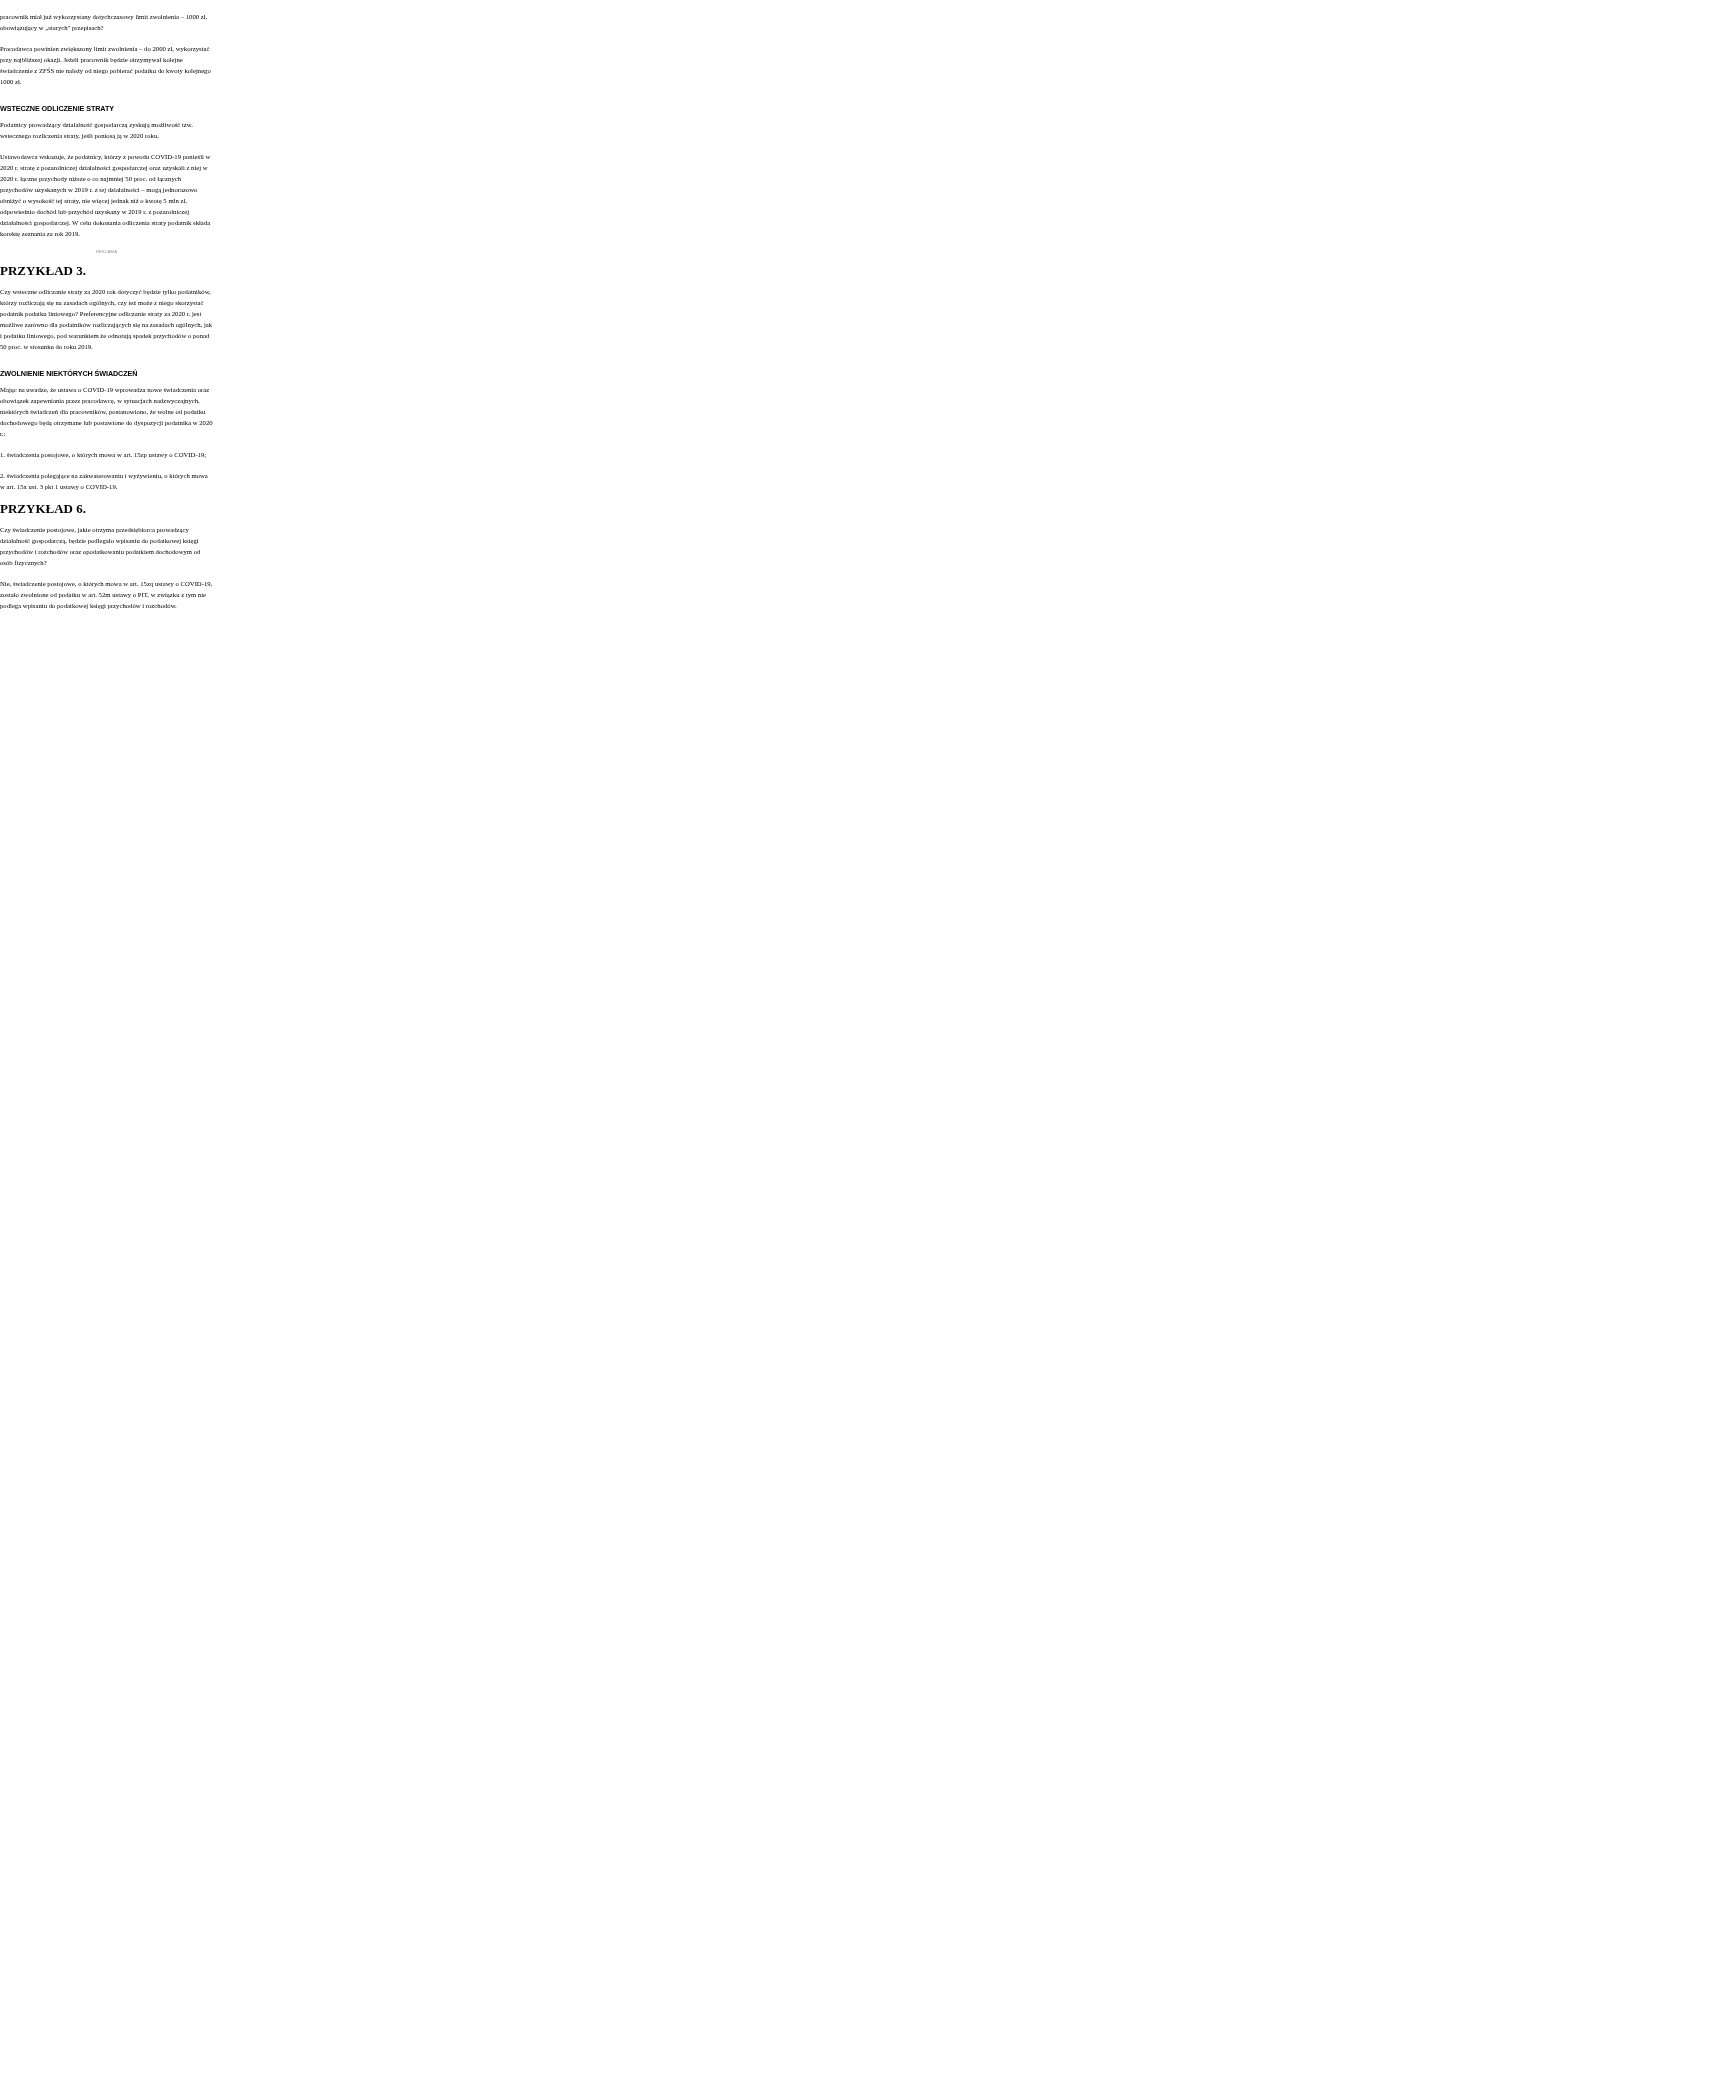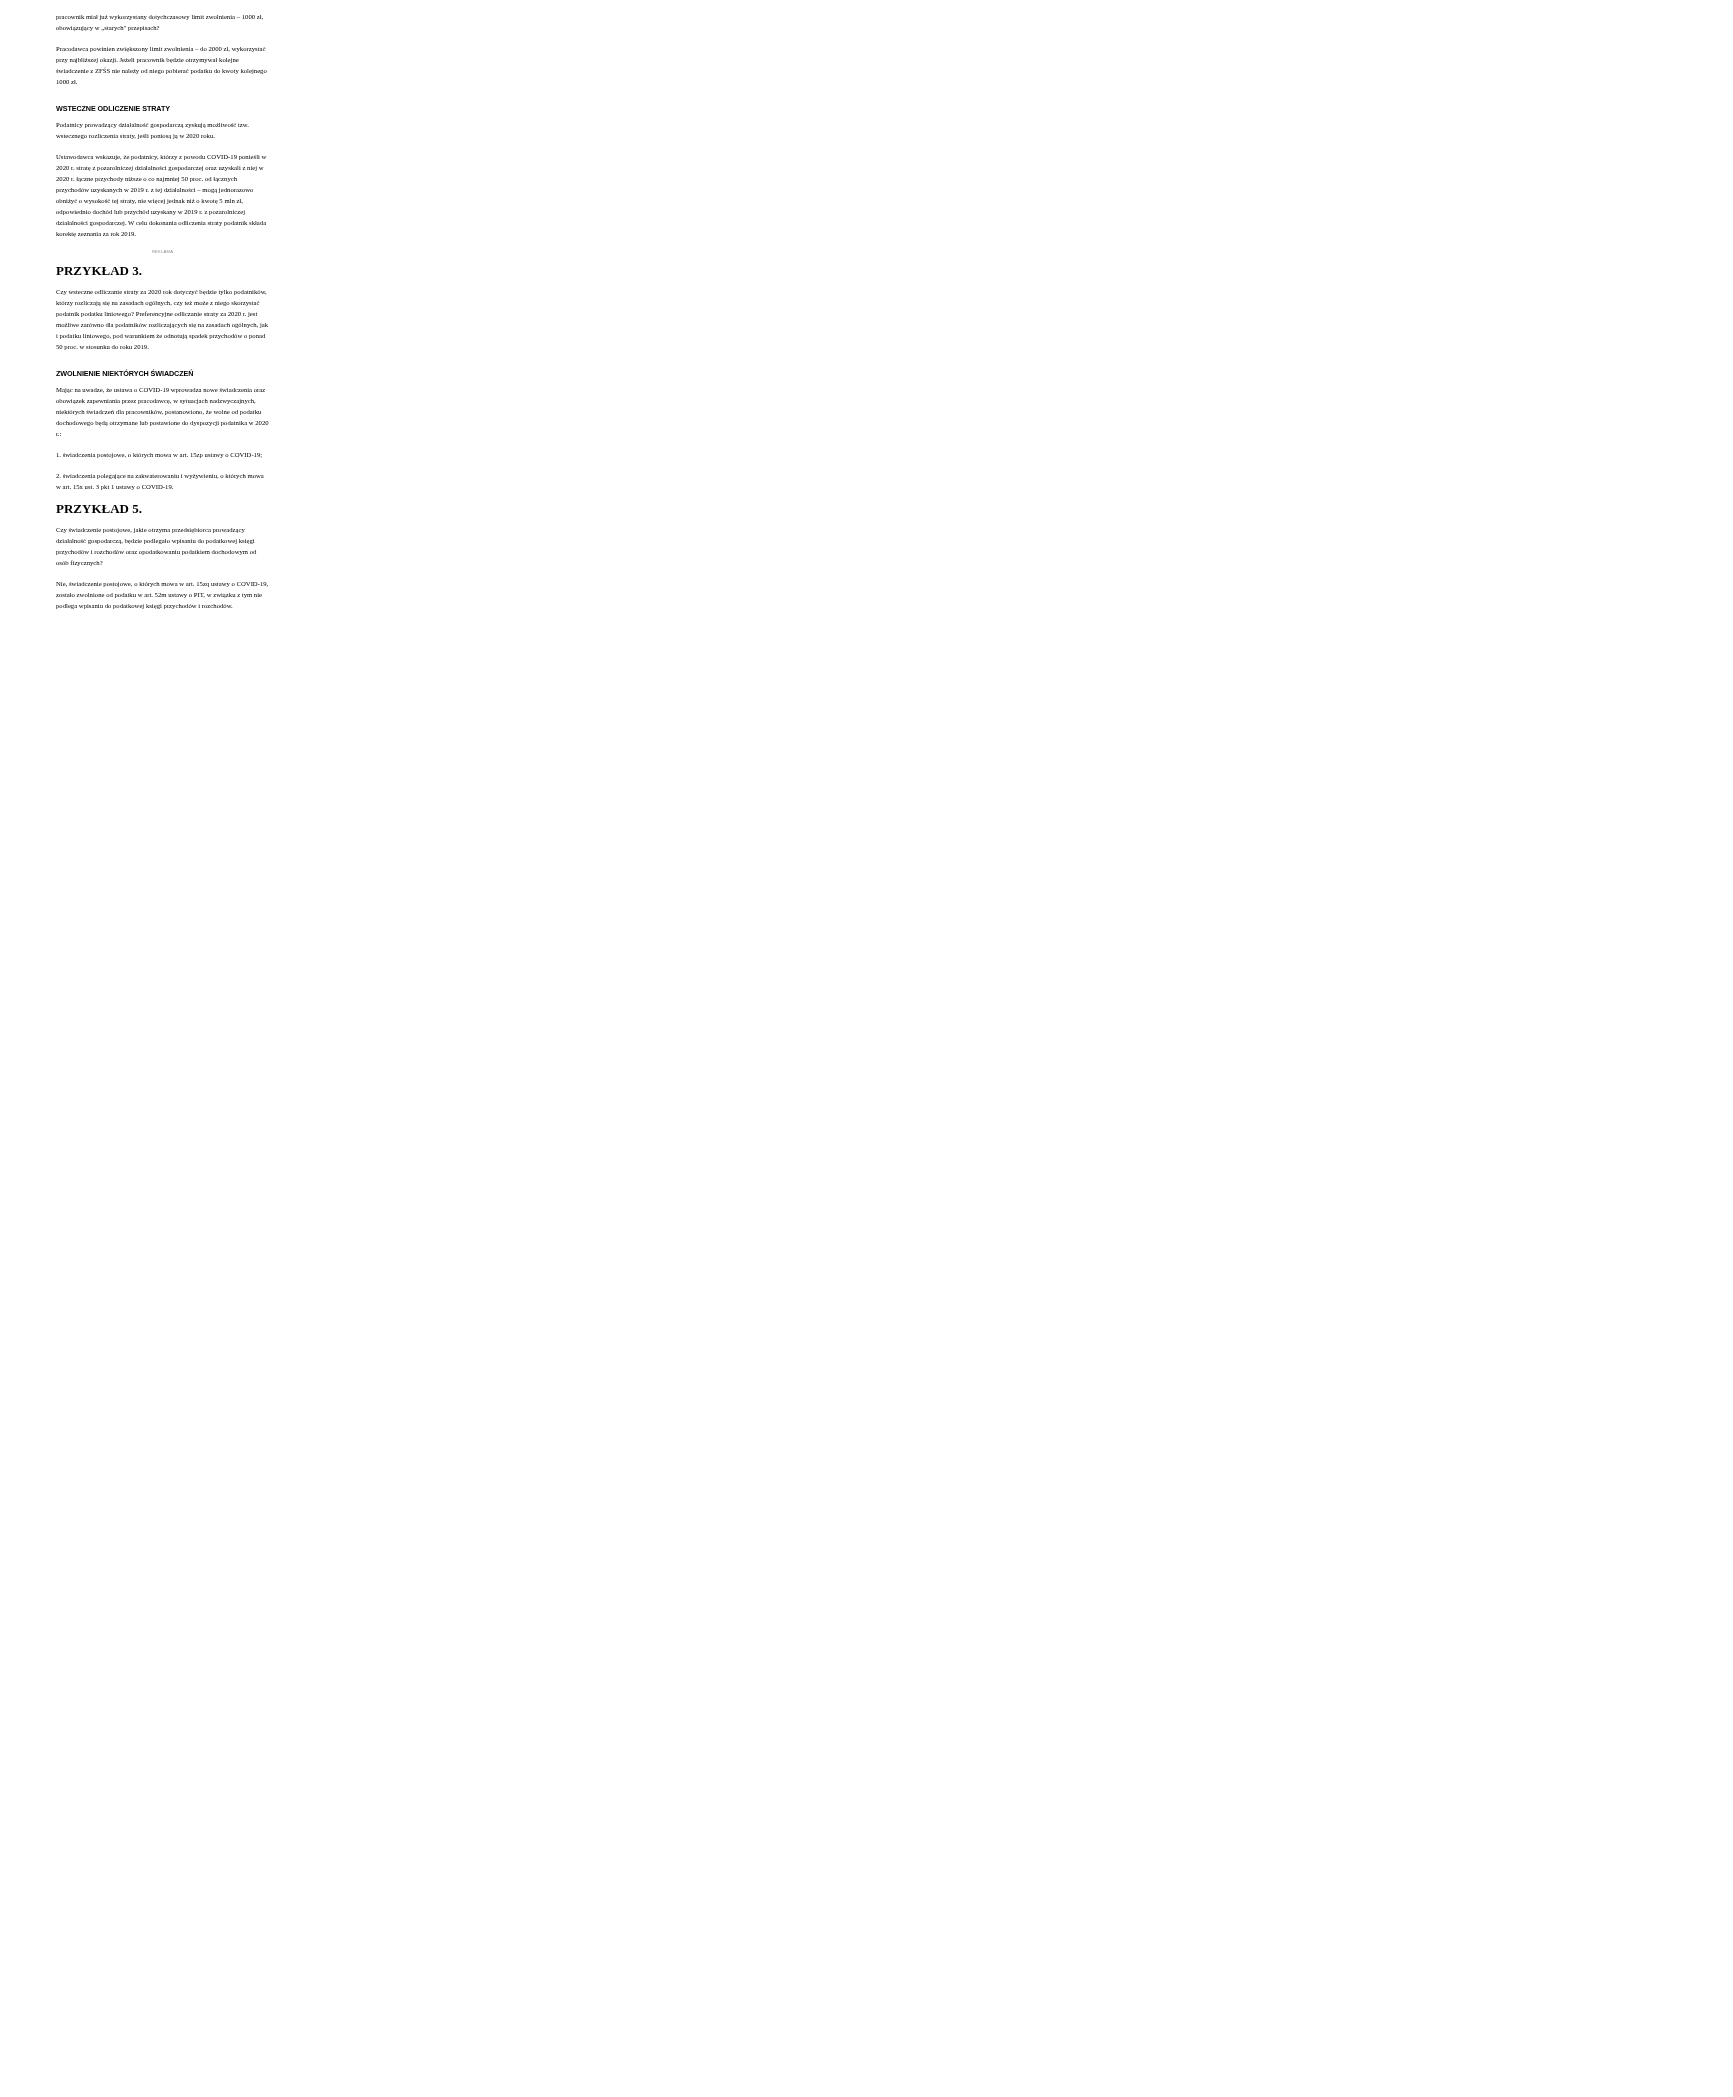--- a/index.html
+++ b/index.html
@@ -8,21 +8,20 @@
     background: #ffffff;
   }
   body {
     width: 433px;
     min-height: 613px;
     font-family: "Liberation Serif", serif;
     color: #000000;
   }
   .article {
     width: 213px;
-    margin-left: 56px;
     padding-top: 11px;
     padding-bottom: 25px;
   }
   .article p {
     font-size: 6.7px;
     line-height: 11px;
     margin: 0 0 10px 0;
     text-align: left;
   }
   .section-heading {
@@ -73,20 +72,20 @@
   <p>Czy wsteczne odliczanie straty za 2020 rok dotyczyć będzie tylko podatników, którzy rozliczają się na zasadach ogólnych, czy też może z niego skorzystać podatnik podatku liniowego? Preferencyjne odliczanie straty za 2020 r. jest możliwe zarówno dla podatników rozliczających się na zasadach ogólnych, jak i podatku liniowego, pod warunkiem że odnotują spadek przychodów o ponad 50 proc. w stosunku do roku 2019.</p>
 
   <h2 class="section-heading">ZWOLNIENIE NIEKTÓRYCH ŚWIADCZEŃ</h2>
 
   <p>Mając na uwadze, że ustawa o COVID-19 wprowadza nowe świadczenia oraz obowiązek zapewniania przez pracodawcę, w sytuacjach nadzwyczajnych, niektórych świadczeń dla pracowników, postanowiono, że wolne od podatku dochodowego będą otrzymane lub postawione do dyspozycji podatnika w 2020 r.:</p>
 
   <p>1. świadczenia postojowe, o których mowa w art. 15zp ustawy o COVID-19;</p>
 
   <p>2. świadczenia polegające na zakwaterowaniu i wyżywieniu, o których mowa w art. 15x ust. 3 pkt 1 ustawy o COVID-19.</p>
 
-  <h3 class="example-heading">PRZYKŁAD 5.</h3>
+  <h3 class="example-heading">PRZYKŁAD 6.</h3>
 
   <p>Czy świadczenie postojowe, jakie otrzyma przedsiębiorca prowadzący działalność gospodarczą, będzie podlegało wpisaniu do podatkowej księgi przychodów i rozchodów oraz opodatkowaniu podatkiem dochodowym od osób fizycznych?</p>
 
   <p>Nie, świadczenie postojowe, o których mowa w art. 15zq ustawy o COVID-19, zostało zwolnione od podatku w art. 52m ustawy o PIT, w związku z tym nie podlega wpisaniu do podatkowej księgi przychodów i rozchodów.</p>
 
 </article>
 
 
 </body></html>

